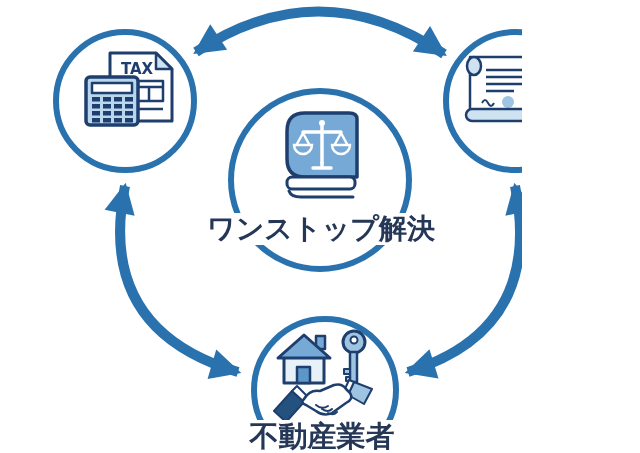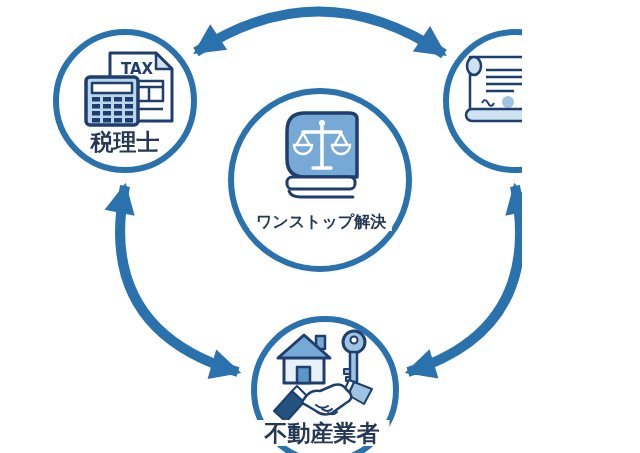--- a/index.html
+++ b/index.html
@@ -31,22 +31,22 @@
   .i-tax{left:84px;top:47px;}
   .i-shiho{left:462px;top:53px;}
   .i-book{left:281px;top:111px;}
   .i-fudosan{left:266px;top:327px;}
   .label{
     position:absolute;transform:translateX(-50%);z-index:4;
     color:var(--dark-navy);font-weight:bold;white-space:nowrap;line-height:1.15;
   }
   .l-tax{left:125px;top:129px;font-size:23px;}
   .l-shiho{left:515px;top:129px;font-size:23px;}
-  .l-center{left:321px;top:213px;font-size:16px;background:var(--background);padding:0 6px;}
-  .l-fudosan{left:322px;top:420px;font-size:23px;background:var(--background);padding:0 10px;}
+  .l-center{left:321px;top:213px;font-size:28px;background:var(--background);padding:0 6px;}
+  .l-fudosan{left:322px;top:420px;font-size:29px;background:var(--background);padding:0 10px;}
 </style>
 </head>
 <body>
 
 <div class="stage">
 
   <svg class="arrows" width="640" height="453" viewBox="0 0 640 453">
     <defs>
       <marker id="ah" viewBox="0 0 10 10" refX="8.5" refY="5" markerWidth="3.4" markerHeight="3.4" orient="auto-start-reverse" markerUnits="strokeWidth">
         <path d="M0.5,0.5 L9.5,5 L0.5,9.5 Z" fill="var(--primary-blue)"></path>
@@ -145,17 +145,16 @@
     <g stroke="var(--icon-outline)" stroke-linejoin="round">
       <polygon points="8,84 26,64 38,75 20,95" fill="var(--sleeve-navy)" stroke-width="2"></polygon>
       <polygon points="26,64 31,59 42,70 38,75" fill="#ffffff" stroke-width="2"></polygon>
       <polygon points="106,62 88,55 82,68 98,77" fill="var(--pale-blue)" stroke-width="2"></polygon>
       <polygon points="88,55 83,53 78,64 82,68" fill="#ffffff" stroke-width="2"></polygon>
       <path d="M38,72 Q44,62 54,64 L68,58 Q76,56 80,62 L84,66 Q88,72 80,76 L66,86 Q58,90 50,84 L40,78 Q34,76 38,72 Z" fill="#ffffff" stroke-width="2.5"></path>
       <path d="M50,78 q6,5 12,1 M56,82 q6,4 10,0 M62,86 q5,3 9,-1" fill="none" stroke-width="2" stroke-linecap="round"></path>
     </g>
   </svg>
 
-  <div class="label l-tax">税理士</div>
   <div class="label l-center">ワンストップ解決</div>
   <div class="label l-fudosan">不動産業者</div>
 
 </div>
 
 </body></html>

